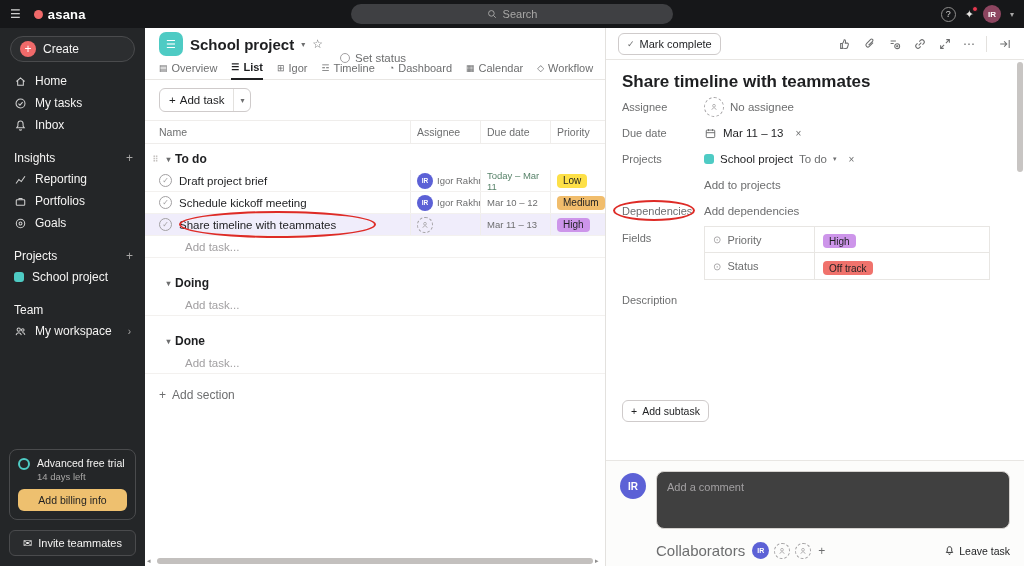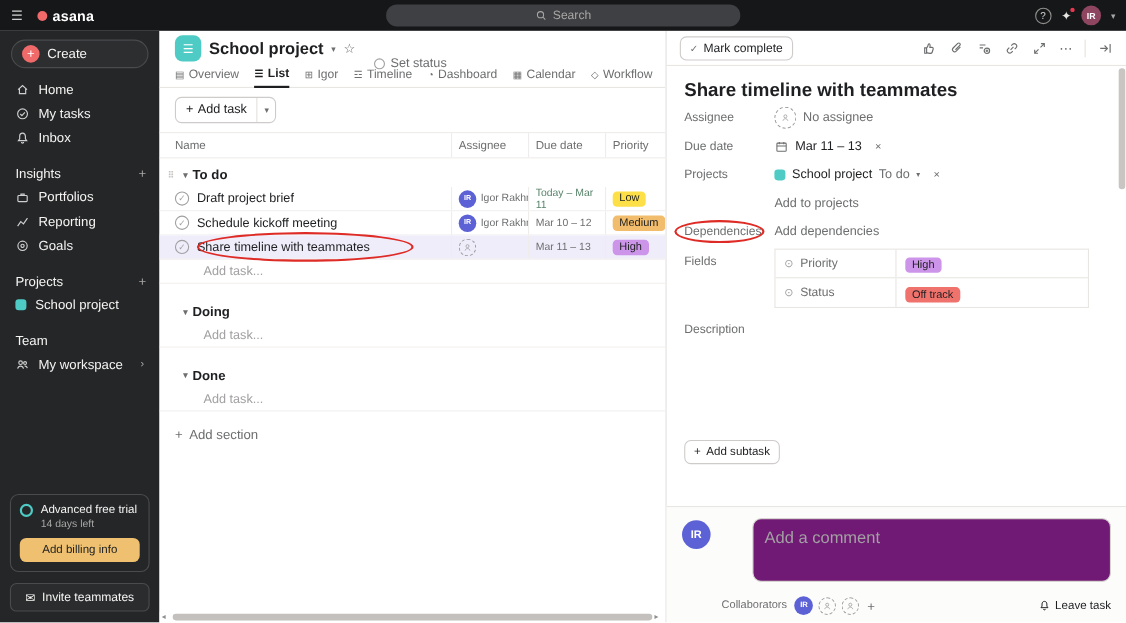--- a/index.html
+++ b/index.html
@@ -112,23 +112,23 @@
   .ft-row { display:flex; height:26px; align-items:center; border-bottom:1px solid #e8e6e3; }
   .ft-row:last-child { border-bottom:none; }
   .ft-name { width:110px; flex:none; align-self:stretch; display:flex; align-items:center; gap:6px; padding-left:8px; border-right:1px solid #e8e6e3; color:#6d6e6f; font-size:11px; }
   .ft-ic { font-size:10px; color:#a2a0a2; }
   .ft-value { padding-left:8px; }
   .desc-label { margin-top:14px; font-size:11px; color:#6d6e6f; }
   .desc-ph { margin-top:8px; font-size:11.5px; color:#a2a0a2; cursor:text; }
   .add-subtask { margin-top:94px; display:inline-flex; align-items:center; gap:5px; height:22px; border:1px solid #cfcbcb; border-radius:6px; padding:0 8px; font-size:10.5px; cursor:pointer; background:#fff; }
   .comment-sec { position:absolute; left:0; right:0; bottom:0; height:106px; border-top:1px solid #e8e6e3; background:#fcfcfb; }
   .comment-avatar { position:absolute; left:14px; top:12px; width:26px; height:26px; font-size:10px; cursor:pointer; }
-  .comment-box { position:absolute; left:50px; right:14px; top:10px; height:58px; border:1px solid #d6d3d0; border-radius:8px; background:#701a75; padding:9px 10px; font-size:15px; color:#a2a0a2; cursor:text;margin-left:28px; }
+  .comment-box { position:absolute; left:50px; right:14px; top:10px; height:58px; border:1px solid #d6d3d0; border-radius:8px; background:#404040; padding:9px 10px; font-size:11px; color:#a2a0a2; cursor:text; }
   .collab-row { position:absolute; left:50px; right:14px; bottom:7px; display:flex; align-items:center; gap:5px; }
-  .collab-label { font-size:10px; color:#6d6e6f; margin-right:2px; }
+  .collab-label { font-size:15px; color:#6d6e6f; margin-right:2px; }
   .collab-avatar { width:17px; height:17px; font-size:7px; cursor:pointer; }
   .collab-plus { color:#6d6e6f; font-size:12px; margin-left:2px; cursor:pointer; }
   .leave { margin-left:auto; display:flex; align-items:center; gap:4px; font-size:10.5px; color:#1e1f21; cursor:pointer; }
   .leave svg { width:11px; height:11px; stroke:#1e1f21; fill:none; stroke-width:1.3; }
   .vscroll { position:absolute; top:34px; right:1px; width:6px; }
   .vs-thumb { width:6px; height:110px; border-radius:3px; background:#c8c5c3; cursor:grab; }
 
   
   .annotation { position:absolute; border:2px solid; border-radius:50%; pointer-events:none; z-index:9; }
   #ann1 { left:179px; top:211px; width:197px; height:27px; }
@@ -183,30 +183,30 @@
     <span>Inbox</span>
   </div>
 
   <div class="side-section">
     <div class="side-header">
       <span>Insights</span>
       <span class="side-plus">+</span>
     </div>
     <div class="nav-item">
       <svg viewBox="0 0 16 16">
+          <path d="M2.5 13 L6 8 L9 10.5 L13.5 4"></path>
+        </svg>
+      <span>Reporting</span>
+    </div>
+    <div class="nav-item">
+      <svg viewBox="0 0 16 16">
           <rect x="2.8" y="5.8" width="10.4" height="6.8" rx="1"></rect>
           <path d="M6.2 5.8 V4.2 H9.8 V5.8"></path>
         </svg>
       <span>Portfolios</span>
-    </div>
-    <div class="nav-item">
-      <svg viewBox="0 0 16 16">
-          <path d="M2.5 13 L6 8 L9 10.5 L13.5 4"></path>
-        </svg>
-      <span>Reporting</span>
     </div>
     <div class="nav-item">
       <svg viewBox="0 0 16 16">
           <circle cx="8" cy="8" r="5.2"></circle>
           <circle cx="8" cy="8" r="1.8"></circle>
         </svg>
       <span>Goals</span>
     </div>
   </div>
 

